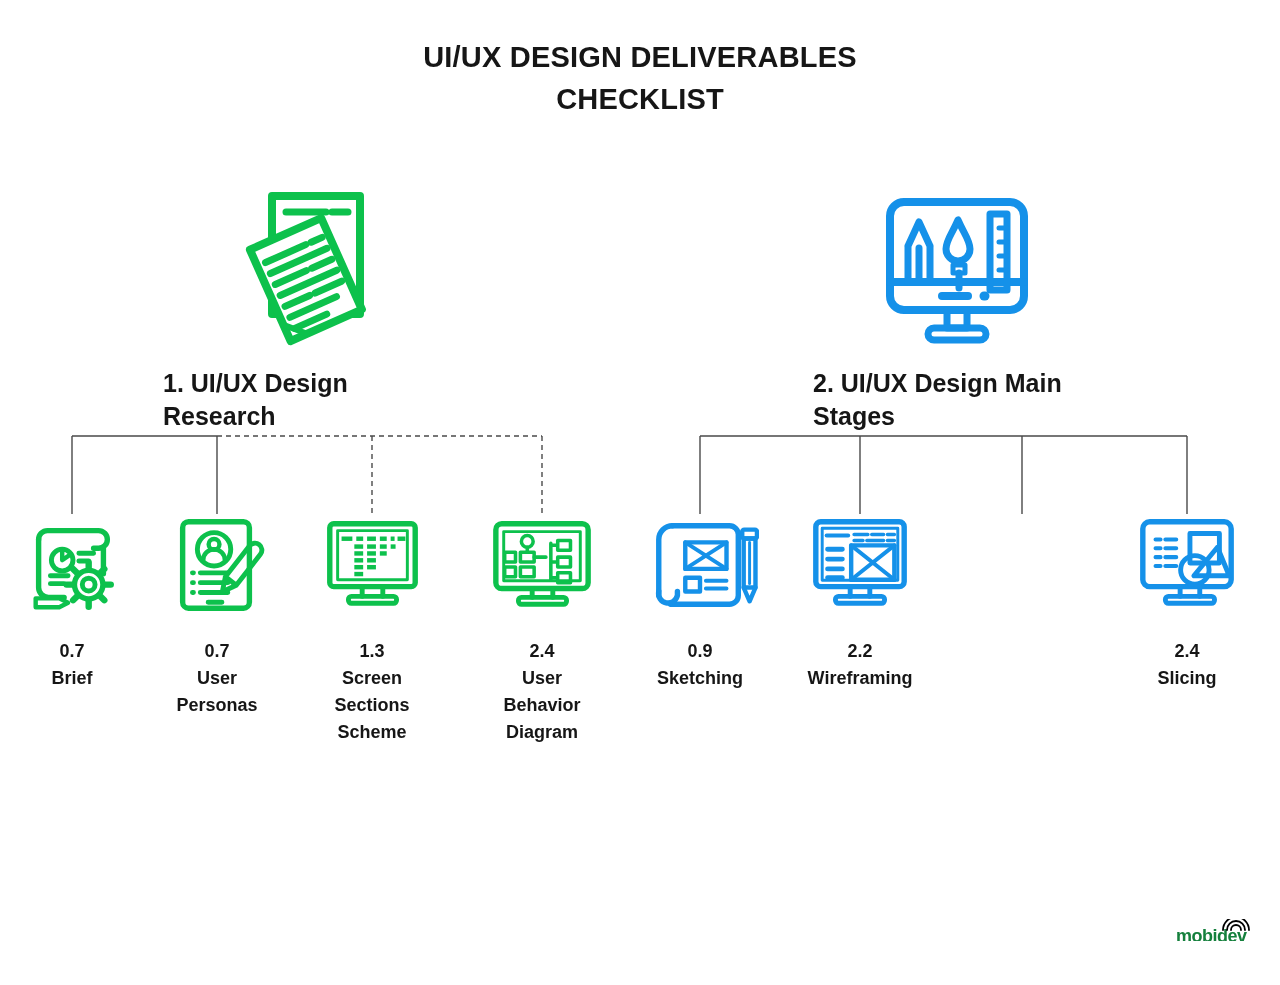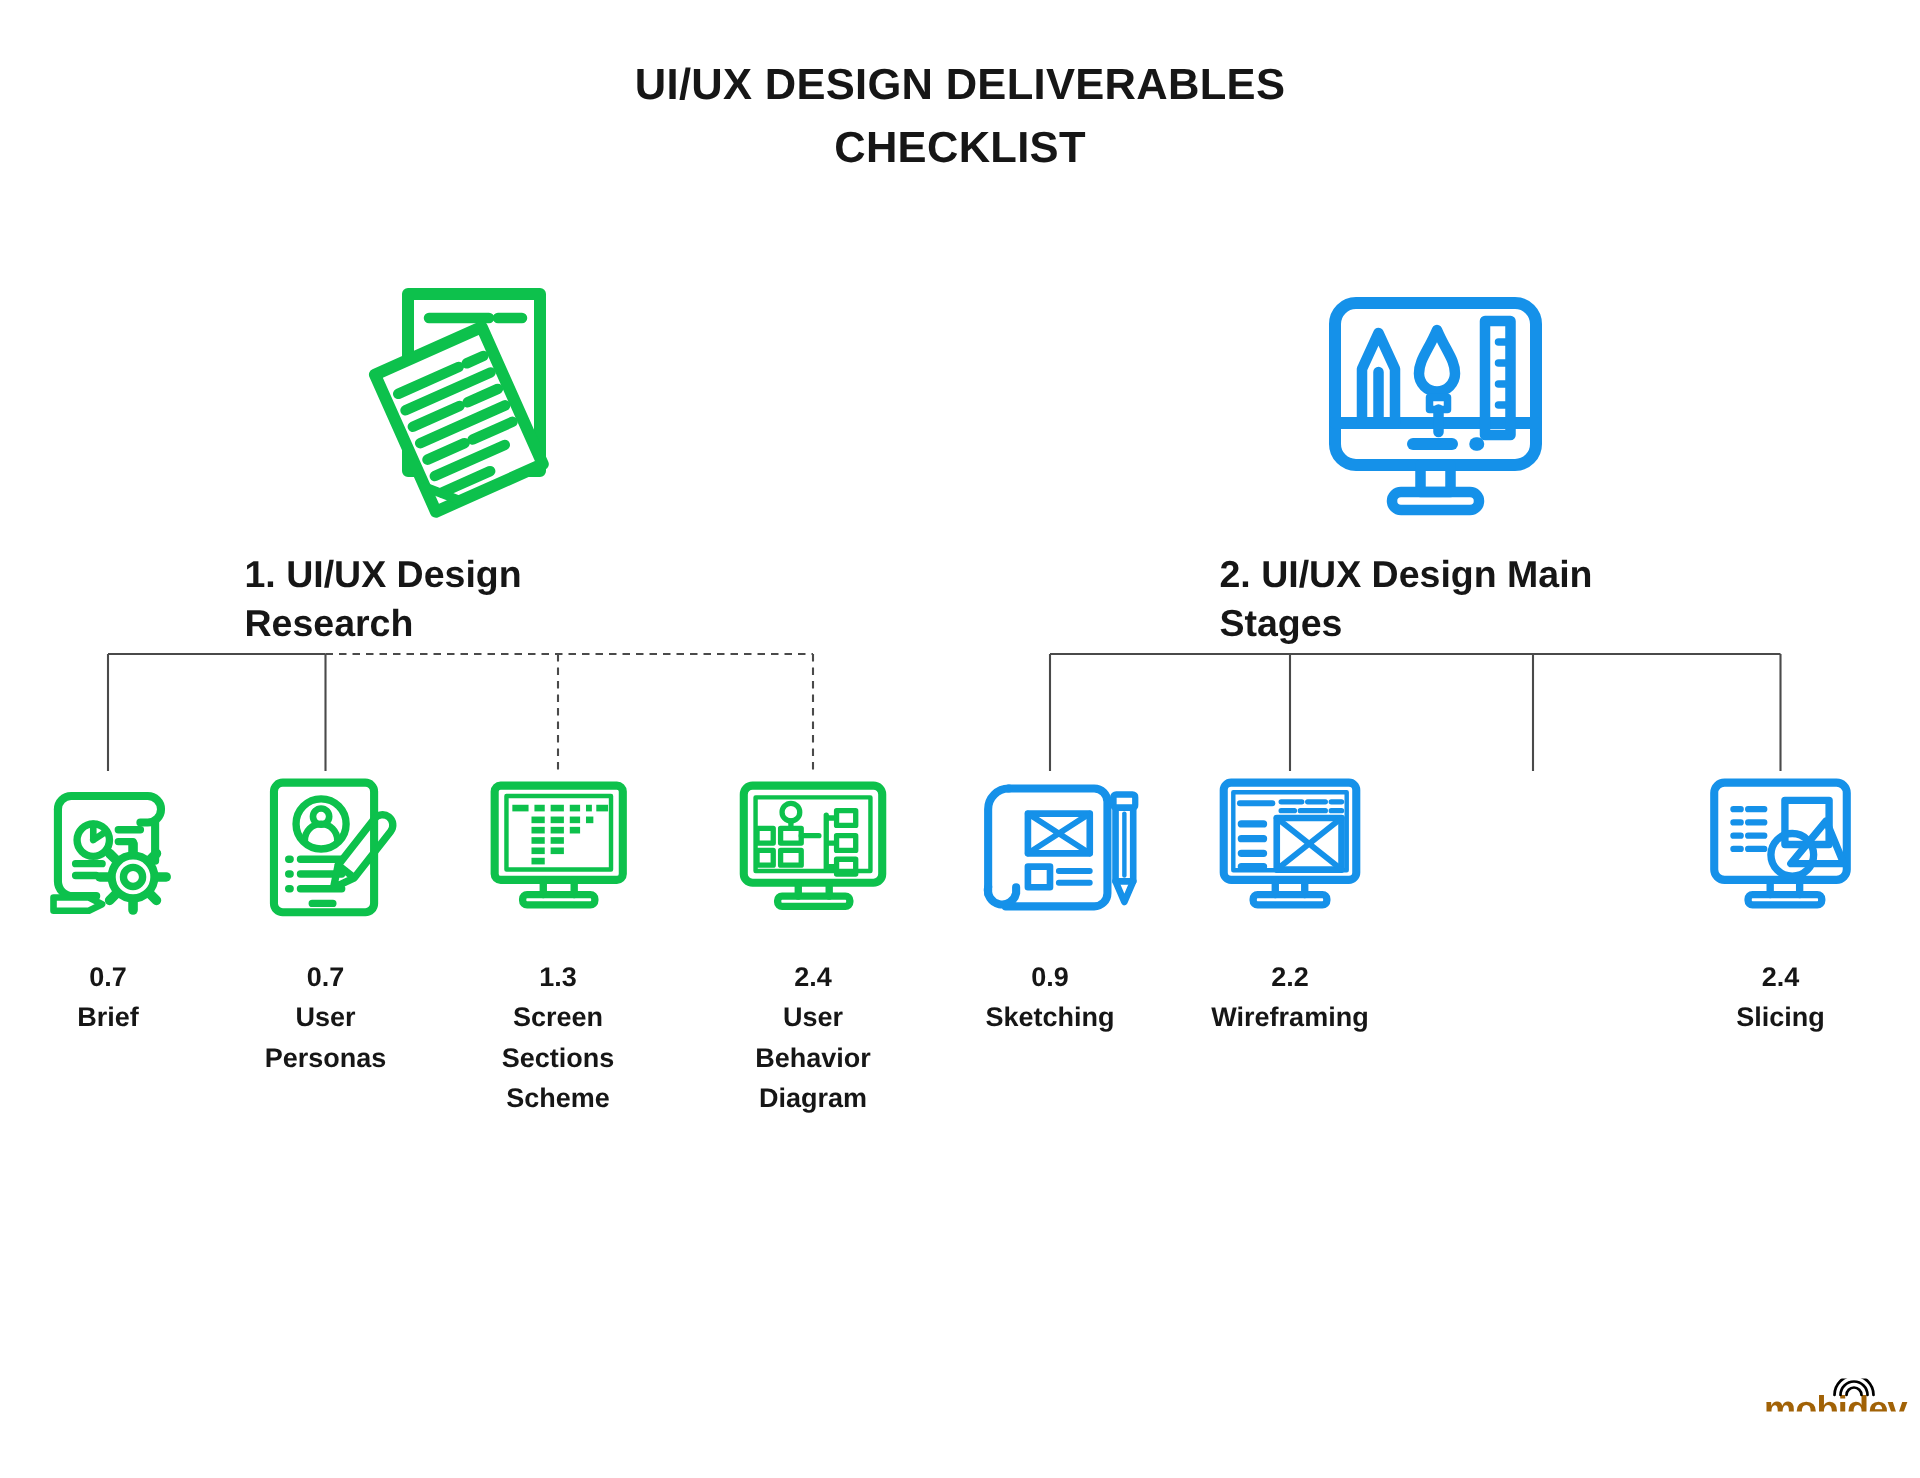--- a/index.html
+++ b/index.html
@@ -17,21 +17,21 @@
   .green{--accent:var(--green);}
   .blue{--accent:var(--blue);}
   .fill{fill:var(--accent);stroke:none;}
   .whitefill{fill:#fff;}
   .svgtext{fill:var(--accent);stroke:none;font:700 24px "Liberation Sans",sans-serif;}
   .legend{position:absolute;left:38px;top:838px;}
   .legend-row{display:flex;align-items:flex-start;margin-bottom:11px;}
   .legend-line{flex:none;margin-top:11px;margin-right:33px;}
   .legend-label{font-size:18px;font-weight:700;line-height:27px;}
   .logo{position:absolute;left:1176px;top:926px;width:100px;height:40px;}
-  .logo-text{font-size:24px;font-weight:700;letter-spacing:-.5px;color:#a16207;}
+  .logo-text{font-size:18px;font-weight:700;letter-spacing:-.5px;color:#15803d;}
   .logo-arcs{position:absolute;left:42px;top:-7px;}
 </style>
 </head>
 <body>
 
 <div class="page">
 
   <div class="title">UI/UX DESIGN DELIVERABLES<br>CHECKLIST</div>
 
   <svg class="connectors" width="1280" height="985">

